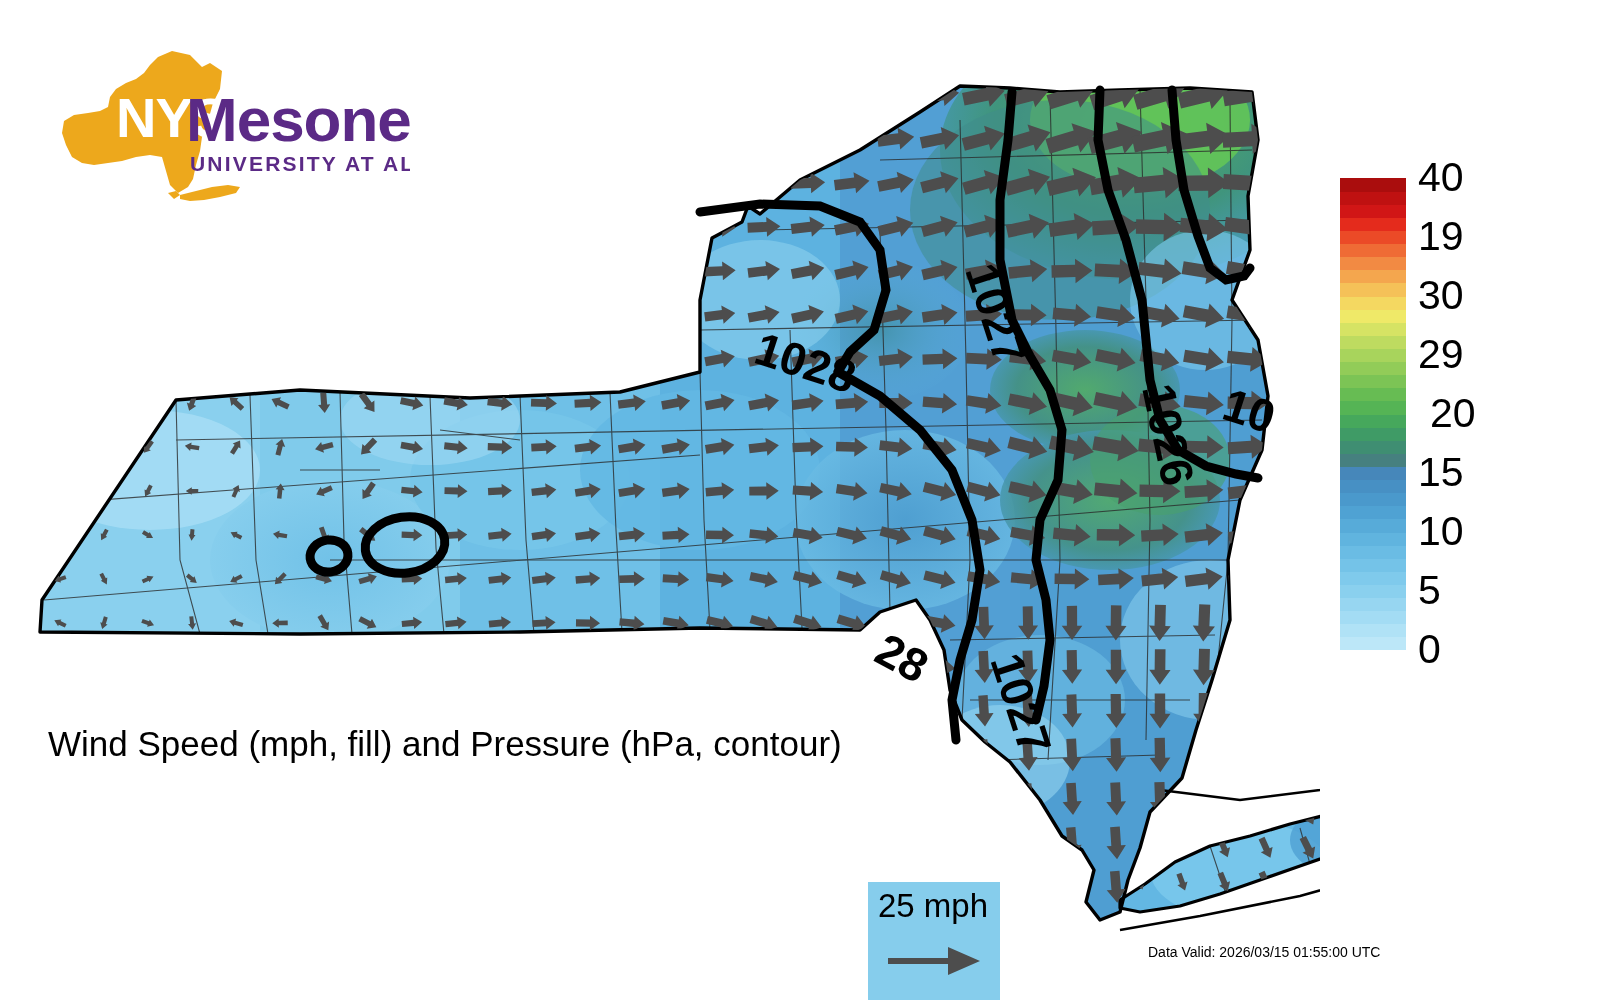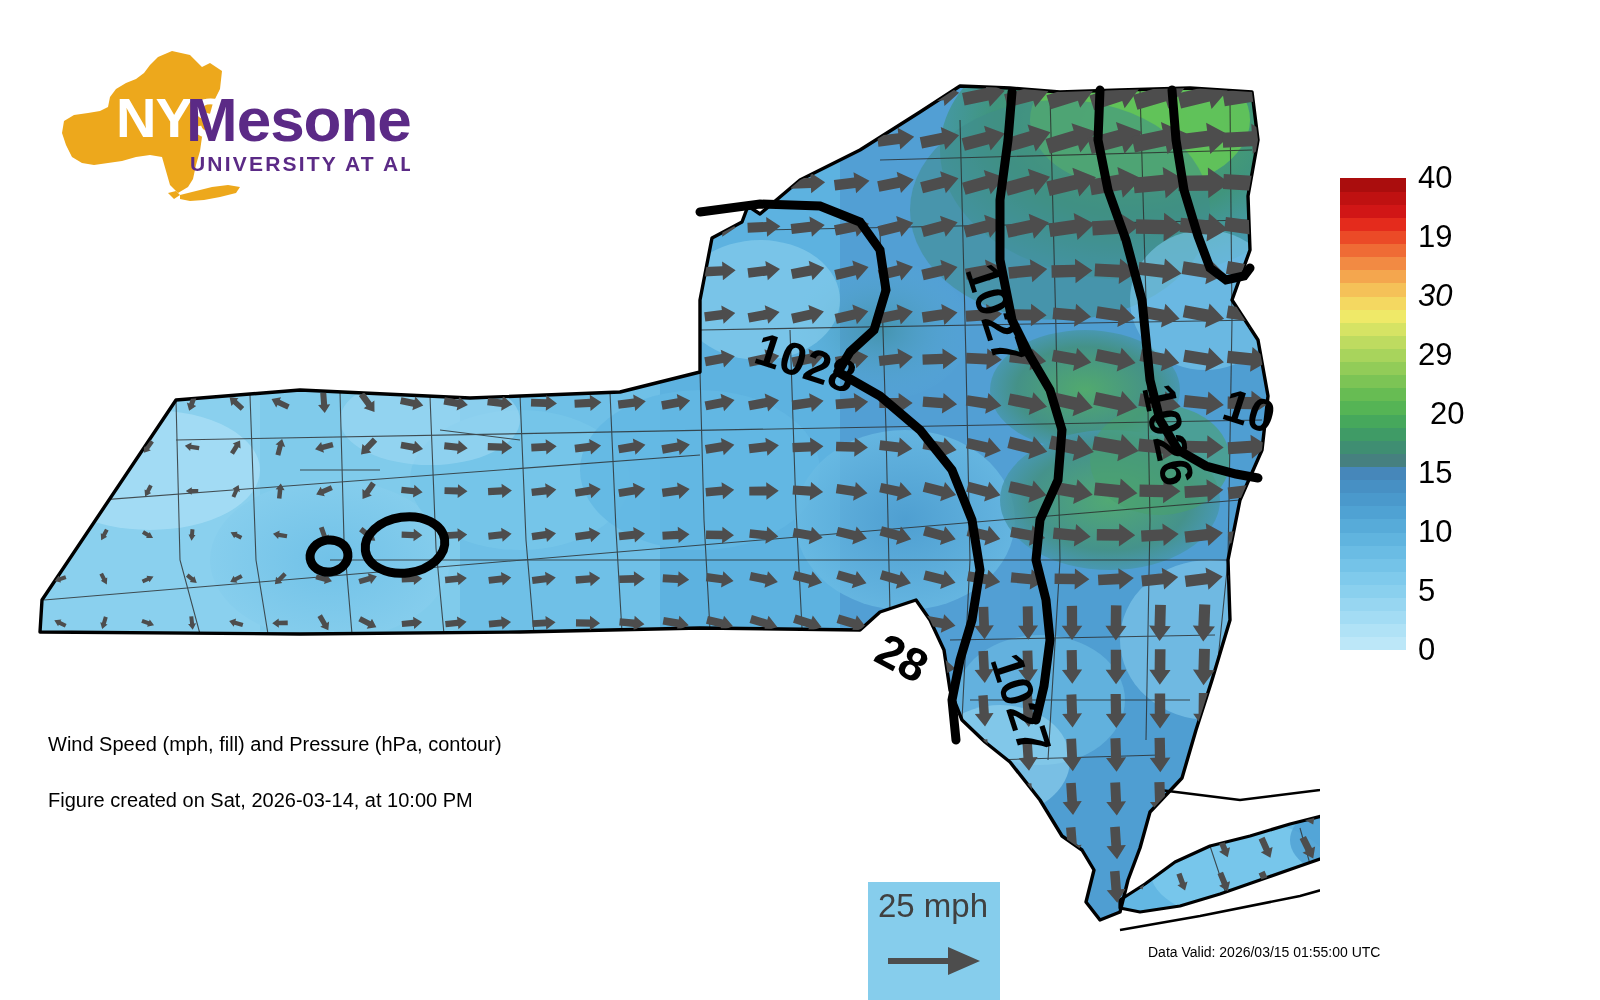--- a/index.html
+++ b/index.html
@@ -17,32 +17,32 @@
              font-size:21px;fill:#5b2a86;letter-spacing:2.2px;}
 
   
   #map-area{position:absolute;left:0;top:0;width:1320px;height:1000px;}
   #map-svg{position:absolute;left:0;top:0;}
 
   
   #colorbar-wrap{position:absolute;left:1340px;top:178px;width:66px;height:472px;}
   .cb-band{shape-rendering:crispEdges;}
   #cb-ticks{position:absolute;left:1418px;top:160px;width:120px;height:510px;}
-  .cb-tick-label{position:absolute;font-size:31px;line-height:31px;color:#000;
+  .cb-tick-label{position:absolute;font-size:41px;line-height:31px;color:#000;
                  font-family:"Liberation Sans", sans-serif;}
 
   
   #caption{position:absolute;left:48px;top:716px;width:800px;}
-  .cap-line{font-size:20px;line-height:56px;color:#000;white-space:nowrap;}
+  .cap-line{font-size:35px;line-height:56px;color:#000;white-space:nowrap;}
 
   
   #wind-legend{position:absolute;left:868px;top:882px;width:132px;height:118px;
                background:#86cdec;}
   #wind-legend .wl-text{position:absolute;left:10px;top:4px;font-size:33px;
-               line-height:40px;color:#404040;white-space:nowrap;}
+               line-height:40px;color:#000000;white-space:nowrap;}
   #wind-legend .wl-arrow{position:absolute;left:18px;top:62px;}
 
   
   #data-valid{position:absolute;left:1148px;top:944px;font-size:14px;
               color:#000;white-space:nowrap;}
 </style>
 </head>
 <body>
 
 <div id="logo">
@@ -857,28 +857,27 @@
       <rect x="0" y="0" width="66" height="13.71111111111111" fill="#aa0d0d" class="cb-band"></rect>
     </svg>
 </div>
 <div id="cb-ticks">
     <div class="cb-tick-label" style="top: 474px; left: 0px;">0</div>
     <div class="cb-tick-label" style="top: 415px; left: 0px;">5</div>
     <div class="cb-tick-label" style="top: 356px; left: 0px;">10</div>
     <div class="cb-tick-label" style="top: 297px; left: 0px; text-align: right;">15</div>
     <div class="cb-tick-label" style="top: 238px; left: 12px;">20</div>
     <div class="cb-tick-label" style="top: 179px; left: 0px;">29</div>
-    <div class="cb-tick-label" style="top: 120px; left: 0px; font-style: italic;">30</div>
+    <div class="cb-tick-label" style="top: 120px; left: 0px;">30</div>
     <div class="cb-tick-label" style="top: 61px; left: 0px;">19</div>
     <div class="cb-tick-label" style="top: 2px; left: 0px;">40</div>
   </div>
 
 <div id="caption">
   <div class="cap-line">Wind Speed (mph, fill) and Pressure (hPa, contour)</div>
-  <div class="cap-line">Figure created on Sat, 2026-03-14, at 10:00 PM</div>
 </div>
 
 <div id="wind-legend">
   <div class="wl-text">25 mph</div>
   <div class="wl-arrow">
     <svg width="96" height="34" viewBox="0 0 96 34">
       <path d="M2 14 L62 14 L62 3 L94 17 L62 31 L62 20 L2 20 Z" fill="#4d4d4d"></path>
     </svg>
   </div>
 </div>

